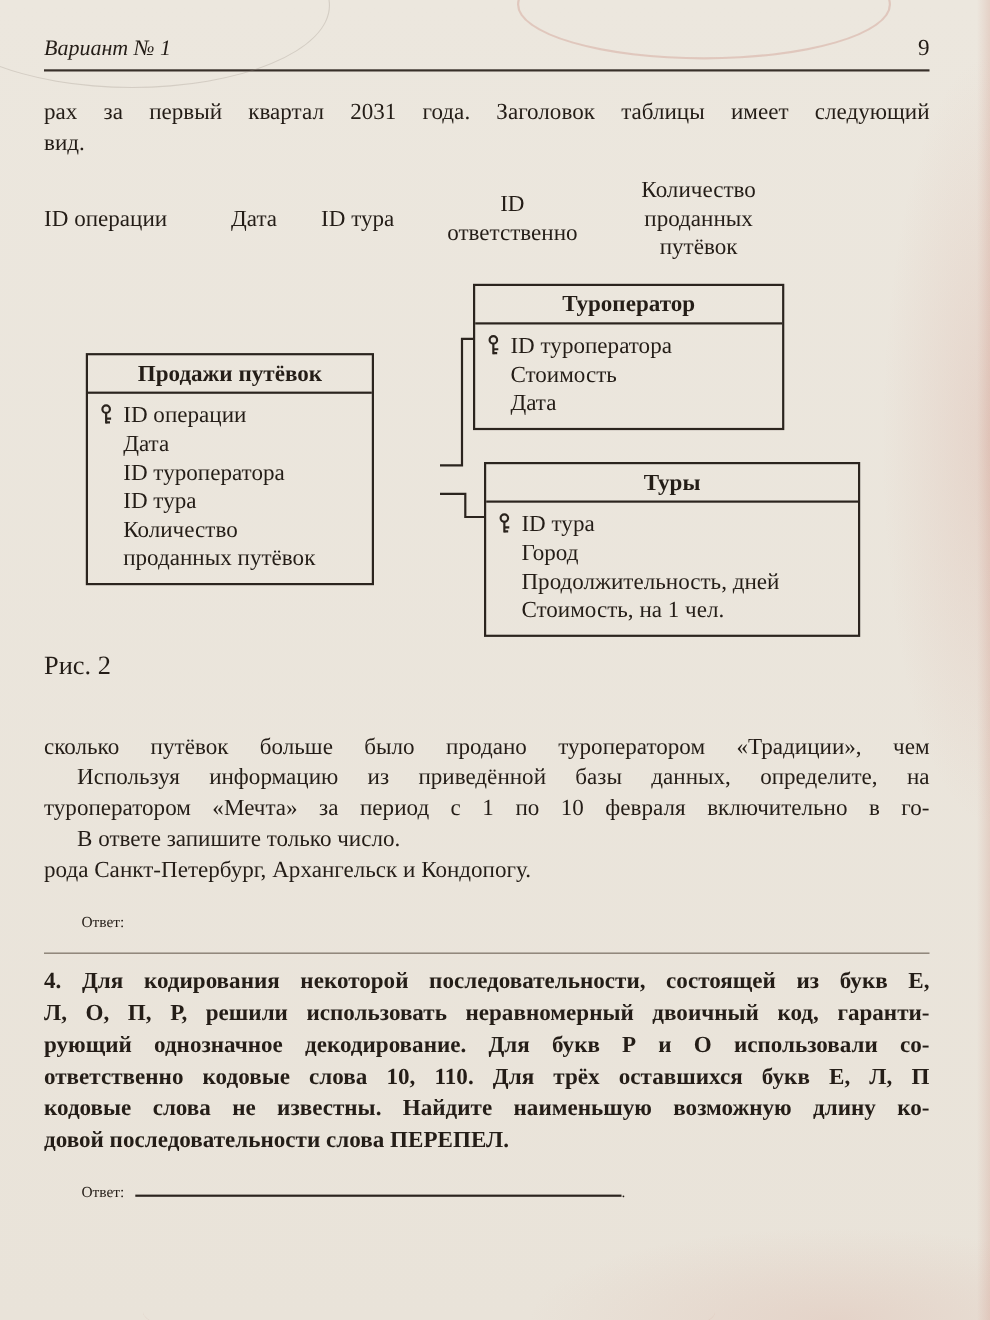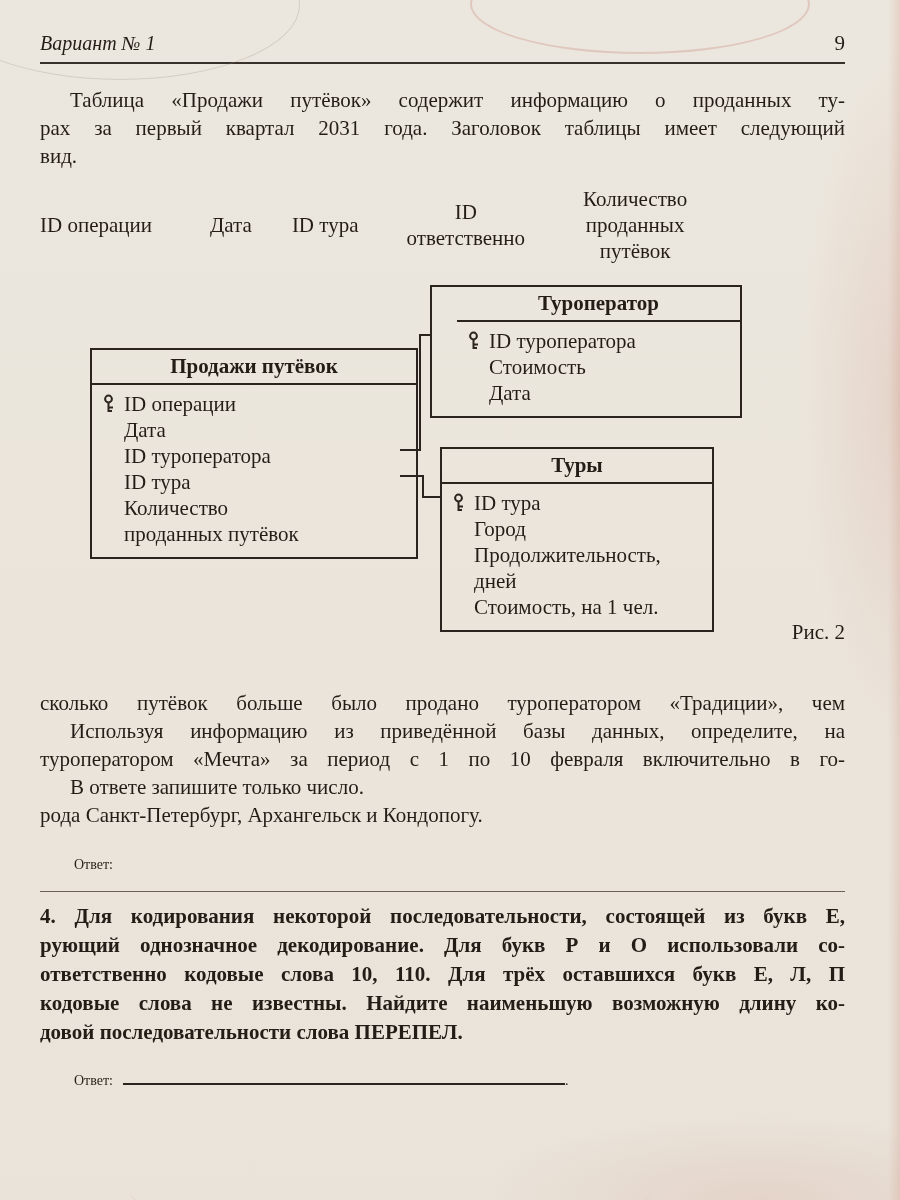--- a/index.html
+++ b/index.html
@@ -44,25 +44,25 @@
   .fignote { margin-top: 16px; }
 
   .diagram { position: relative; height: 346px; margin-top: 6px; }
   .connectors { position: absolute; left: 0; top: 0; pointer-events: none; }
   .db-table { position: absolute; border: 2px solid #2b241e; font-size: 21px; }
   .db-title { font-weight: bold; text-align: center; padding: 3px 8px 4px; border-bottom: 2px solid #2b241e; line-height: 26px; }
   .db-fields { padding: 6px 10px 10px 6px; }
   .db-field { position: relative; padding-left: 26px; line-height: 26px; }
   .db-field-text { white-space: pre-line; }
   .key { position: absolute; left: 4px; top: 3px; }
-  .t-sales { left: 50px; top: 78px; width: 328px; }
-  .t-operator { left: 390px; top: 15px; width: 312px; padding-left: 25px; }
-  .t-tours { left: 400px; top: 177px; width: 274px; }
-
-  .caption { text-align: right; font-size: 21px; margin-top: 4px; }
+  .t-sales { left: 38px; top: 78px; width: 262px; }
+  .t-operator { left: 390px; top: 15px; width: 283px; }
+  .t-tours { left: 400px; top: 177px; width: 342px; }
+
+  .caption { text-align: left; font-size: 24px; margin-top: 4px; }
 
   .q3 { margin-top: 44px; }
   .answer { font-size: 14px; line-height: 28px; margin-top: 22px; padding-left: 34px; }
 
   .divider { border-top: 1px solid #6d6155; margin-top: 12px; }
 
   .q4 { margin-top: 10px; font-weight: bold; line-height: 29px; }
 
   .answer-row { margin-top: 20px; }
   .blank { display: inline-block; width: 442px; border-bottom: 2px solid #2b241e; margin-left: 10px; vertical-align: baseline; }
@@ -77,21 +77,20 @@
   <div class="art arc3"></div>
   <div class="art edge"></div>
 
   <header class="hdr">
     <span class="variant">Вариант № 1</span>
     <span class="pagenum">9</span>
   </header>
   <div class="hdr-rule"></div>
 
   <div class="para">
-    <div class="line just indent">Таблица «Продажи путёвок» содержит информацию о проданных ту-</div>
     <div class="line just">рах за первый квартал 2031 года. Заголовок таблицы имеет следующий</div>
     <div class="line">вид.</div>
   </div>
 
   <div class="thead">
     <div class="th th1">ID операции</div>
     <div class="th th2">Дата</div>
     <div class="th th3">ID тура</div>
     <div class="th th4">ID
 ответственно</div>
@@ -178,20 +177,21 @@
     <div class="line indent">В ответе запишите только число.</div>
     <div class="line">рода Санкт-Петербург, Архангельск и Кондопогу.</div>
   </div>
 
   <div class="answer">Ответ:</div>
 
   <div class="divider"></div>
 
   <div class="para q4">
     <div class="line just">4. Для кодирования некоторой последовательности, состоящей из букв Е,</div>
+    <div class="line just">Л, О, П, Р, решили использовать неравномерный двоичный код, гаранти-</div>
     <div class="line just">рующий однозначное декодирование. Для букв Р и О использовали со-</div>
     <div class="line just">ответственно кодовые слова 10, 110. Для трёх оставшихся букв Е, Л, П</div>
     <div class="line just">кодовые слова не известны. Найдите наименьшую возможную длину ко-</div>
     <div class="line">довой последовательности слова ПЕРЕПЕЛ.</div>
   </div>
 
   <div class="answer answer-row">
     <span>Ответ:</span><span class="blank"></span><span>.</span>
   </div>
 

